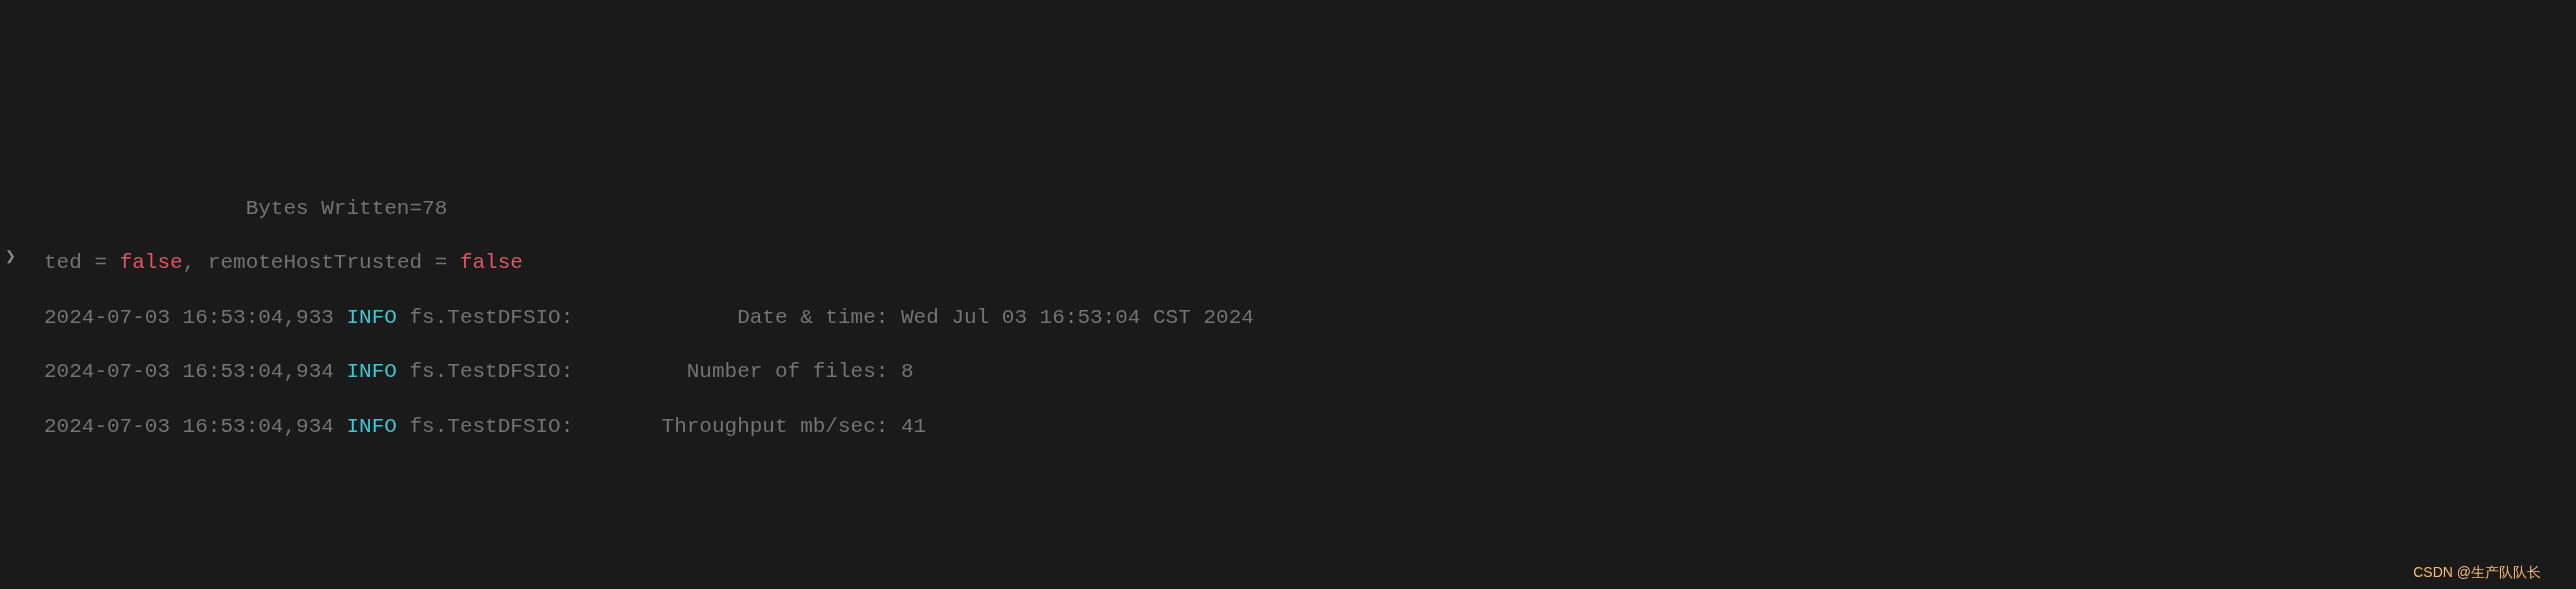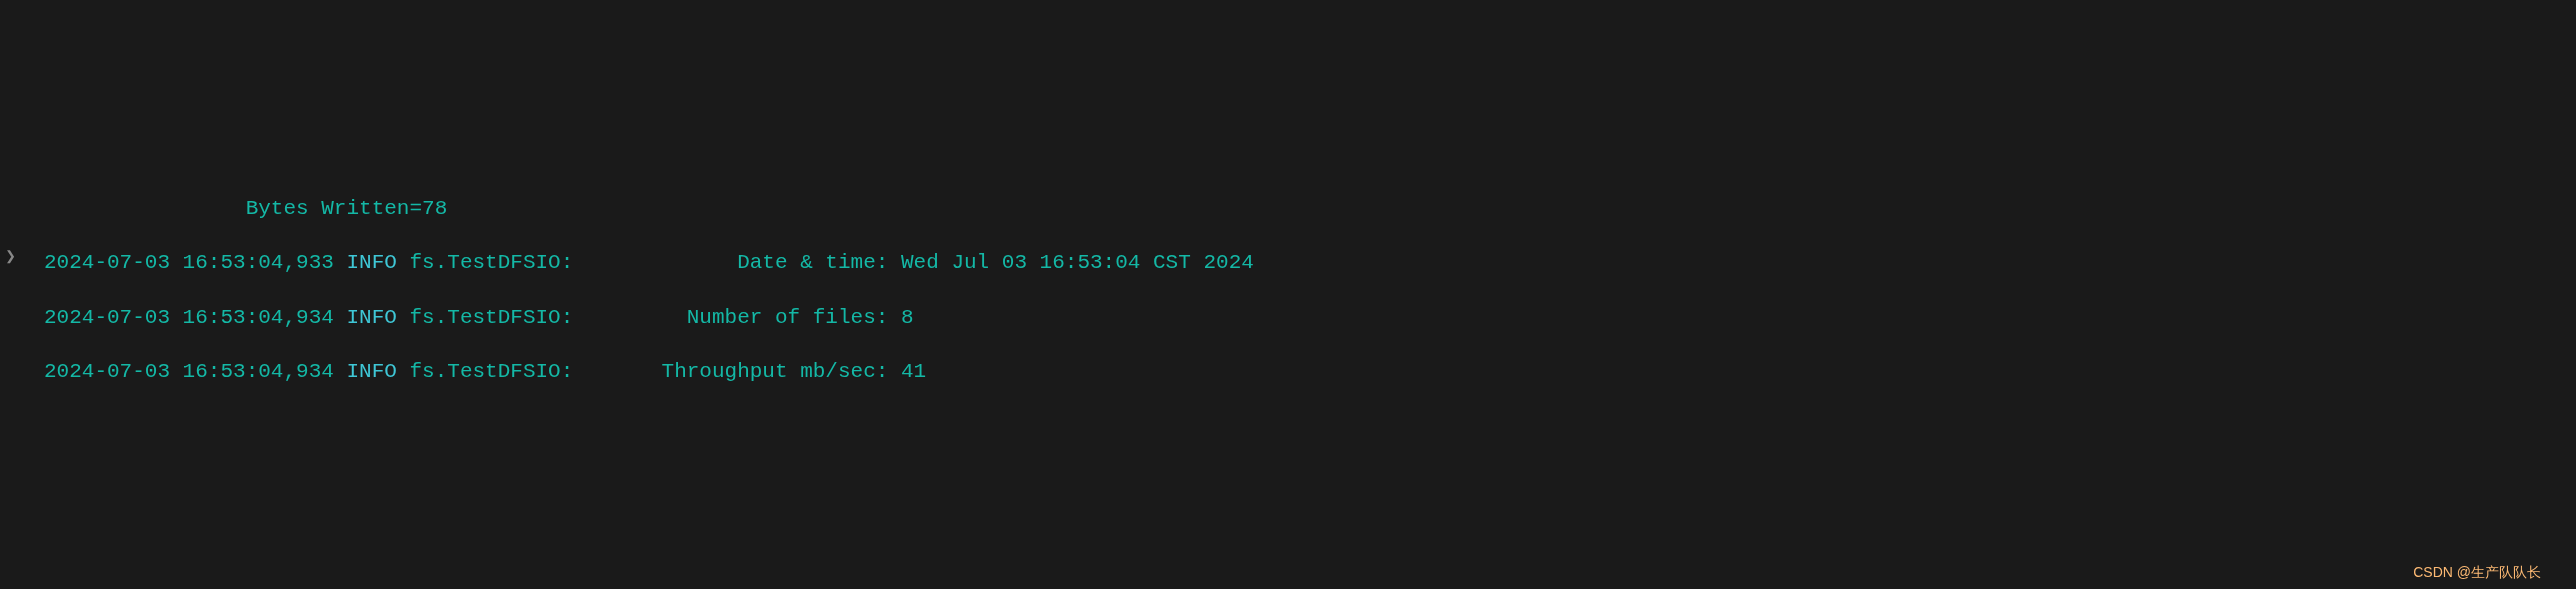--- a/index.html
+++ b/index.html
@@ -26,21 +26,21 @@
     .log-line {
       display: block;
     }
     .info {
       color: #3fc7d6;
     }
     .false-val {
       color: #e05560;
     }
     .normal {
-      color: #14b8a6;
+      color: #737373;
     }
     .chevron {
       position: absolute;
       left: 5.3px;
       top: 246px;
       color: #888;
       font-size: 17.7px;
     }
     .watermark {
       position: absolute;
@@ -53,20 +53,21 @@
   </style>
 </head>
 <body>
 
 
 
 <span class="chevron">❯</span>
 
 <div class="terminal">
 <span class="log-line"><span class="normal">                Bytes Written=78</span></span>
+<span class="log-line"><span class="normal">ted = </span><span class="false-val">false</span><span class="normal">, remoteHostTrusted = </span><span class="false-val">false</span></span>
 <span class="log-line"><span class="normal">2024-07-03 16:53:04,933</span> <span class="info">INFO</span> <span class="normal">fs.TestDFSIO:             Date &amp; time: Wed Jul 03 16:53:04 CST 2024</span></span>
 <span class="log-line"><span class="normal">2024-07-03 16:53:04,934</span> <span class="info">INFO</span> <span class="normal">fs.TestDFSIO:         Number of files: 8</span></span>
 <span class="log-line"><span class="normal">2024-07-03 16:53:04,934</span> <span class="info">INFO</span> <span class="normal">fs.TestDFSIO:       Throughput mb/sec: 41</span></span>
 
 
 
 
 
 </div>
 

